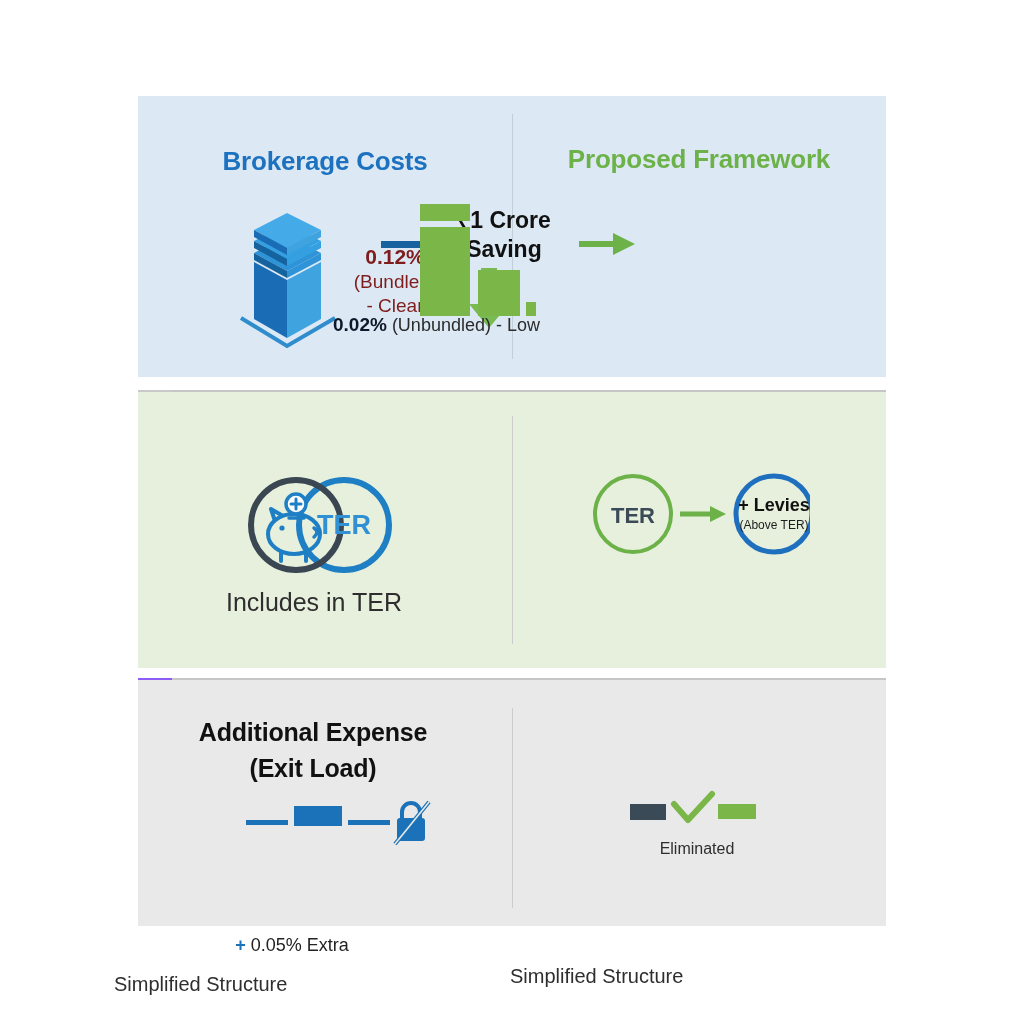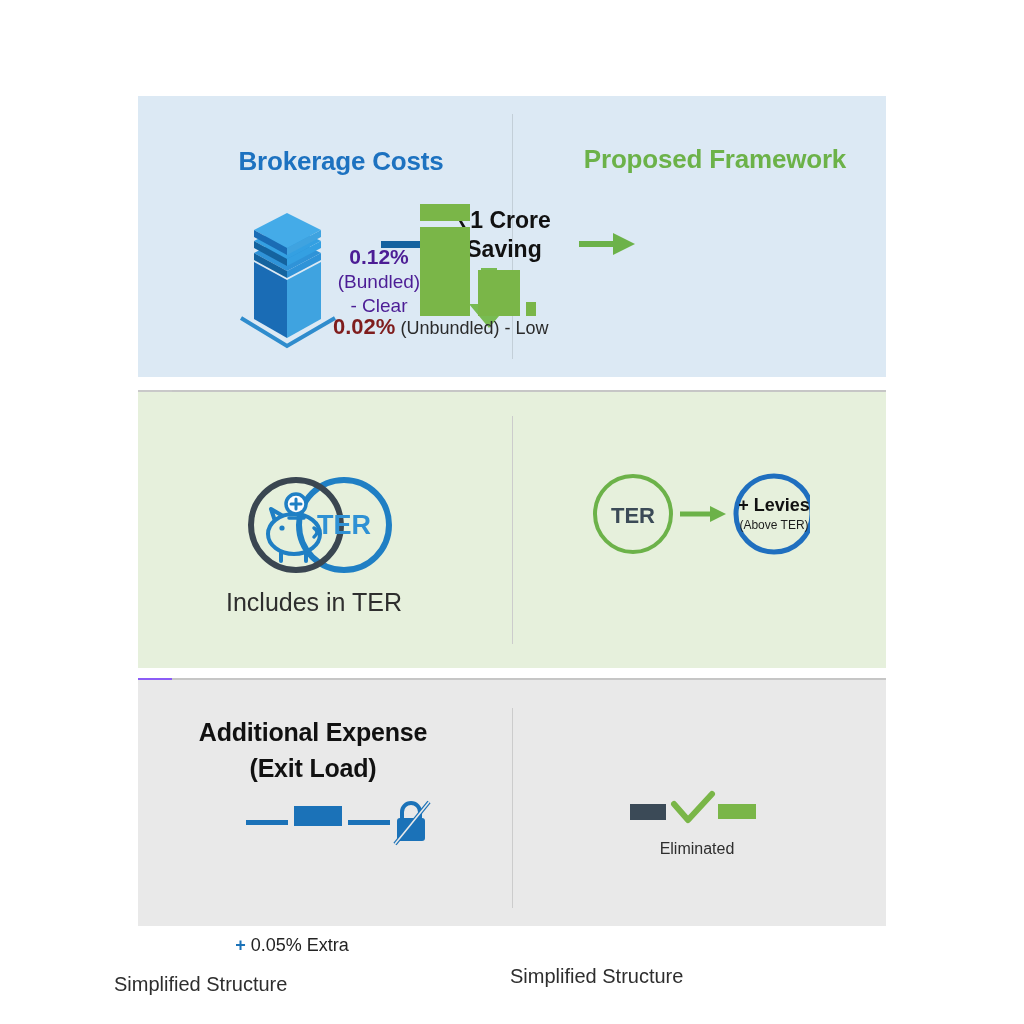--- a/index.html
+++ b/index.html
@@ -26,42 +26,42 @@
   .panel-topline {
     position: absolute; left: 34px; right: 0; top: -2px; height: 2px;
     background: #c6c6c6;
   }
   .vdivider {
     position: absolute; width: 1px; background: #c3cfd8;
   }
   #panel-levies .vdivider, #panel-exitload .vdivider { background: #cccccc; }
 
   
-  .col { position: absolute; top: 0; height: 100%; padding-left: 16px; }
+  .col { position: absolute; top: 0; height: 100%; }
   .col-left  { left: 0;     width: 374px; }
   .col-right { left: 374px; width: 374px; }
 
   
   .heading {
     position: absolute; width: 100%; text-align: center;
     font-weight: bold; letter-spacing: -0.2px;
   }
   #h-brokerage { top: 50px;  font-size: 26px; color: #1d72c0; }
   #h-proposed  { top: 48px;  font-size: 26px; color: #6cb249; }
   #h-levies    { top: 43px;  font-size: 25px; color: #111111; left: -9px; }
   #h-exitload  { top: 35px;  font-size: 25px; color: #111111; left: -12px;
                  line-height: 1.42; }
 
   
   .brokerage-stage { position: absolute; top: 110px; left: 0; width: 100%; height: 160px; }
 
   .tower { position: absolute; left: 91px; top: 0; }
   .pct-block {
-    position: absolute; left: 166px; top: 38px; width: 150px;
-    text-align: center; color: #4c1d95; line-height: 1.24;
+    position: absolute; left: 182px; top: 38px; width: 150px;
+    text-align: center; color: #7f1d1d; line-height: 1.24;
   }
   .pct-big { font-size: 21px; font-weight: bold; display: block; }
   .pct-sub { font-size: 19px; display: block; }
 
   .mid-stage { position: absolute; top: 108px; left: 243px; width: 275px; height: 140px; }
   .blue-dash {
     position: absolute; left: 0; top: 37px; width: 48px; height: 7px;
     background: #15629f;
   }
   .saving-text {
@@ -70,21 +70,21 @@
     color: #111111; line-height: 1.28;
   }
   .arrow-right { position: absolute; left: 198px; top: 26px; }
   .arrow-down  { position: absolute; left: 88px;  top: 64px; }
 
   .bars-stage { position: absolute; left: 268px; top: 108px; }
   .unbundled-caption {
     position: absolute; left: 195px; top: 218px; width: 400px;
     font-size: 18px; color: #2b2b2b; white-space: nowrap;
   }
-  .unbundled-caption b { color: #7f1d1d; font-size: 22px; }
+  .unbundled-caption b { color: #0f172a; font-size: 19px; }
 
   
   .venn-stage    { position: absolute; top: 84px; left: 106px; }
   .circles-stage { position: absolute; top: 76px; left: 76px; }
   .cap {
     position: absolute; top: 196px; width: 100%;
     text-align: center; font-size: 25px; color: #2e2e2e;
   }
   #cap-levies-left  { left: -11px; }
   #cap-levies-right { left: -1px; }

